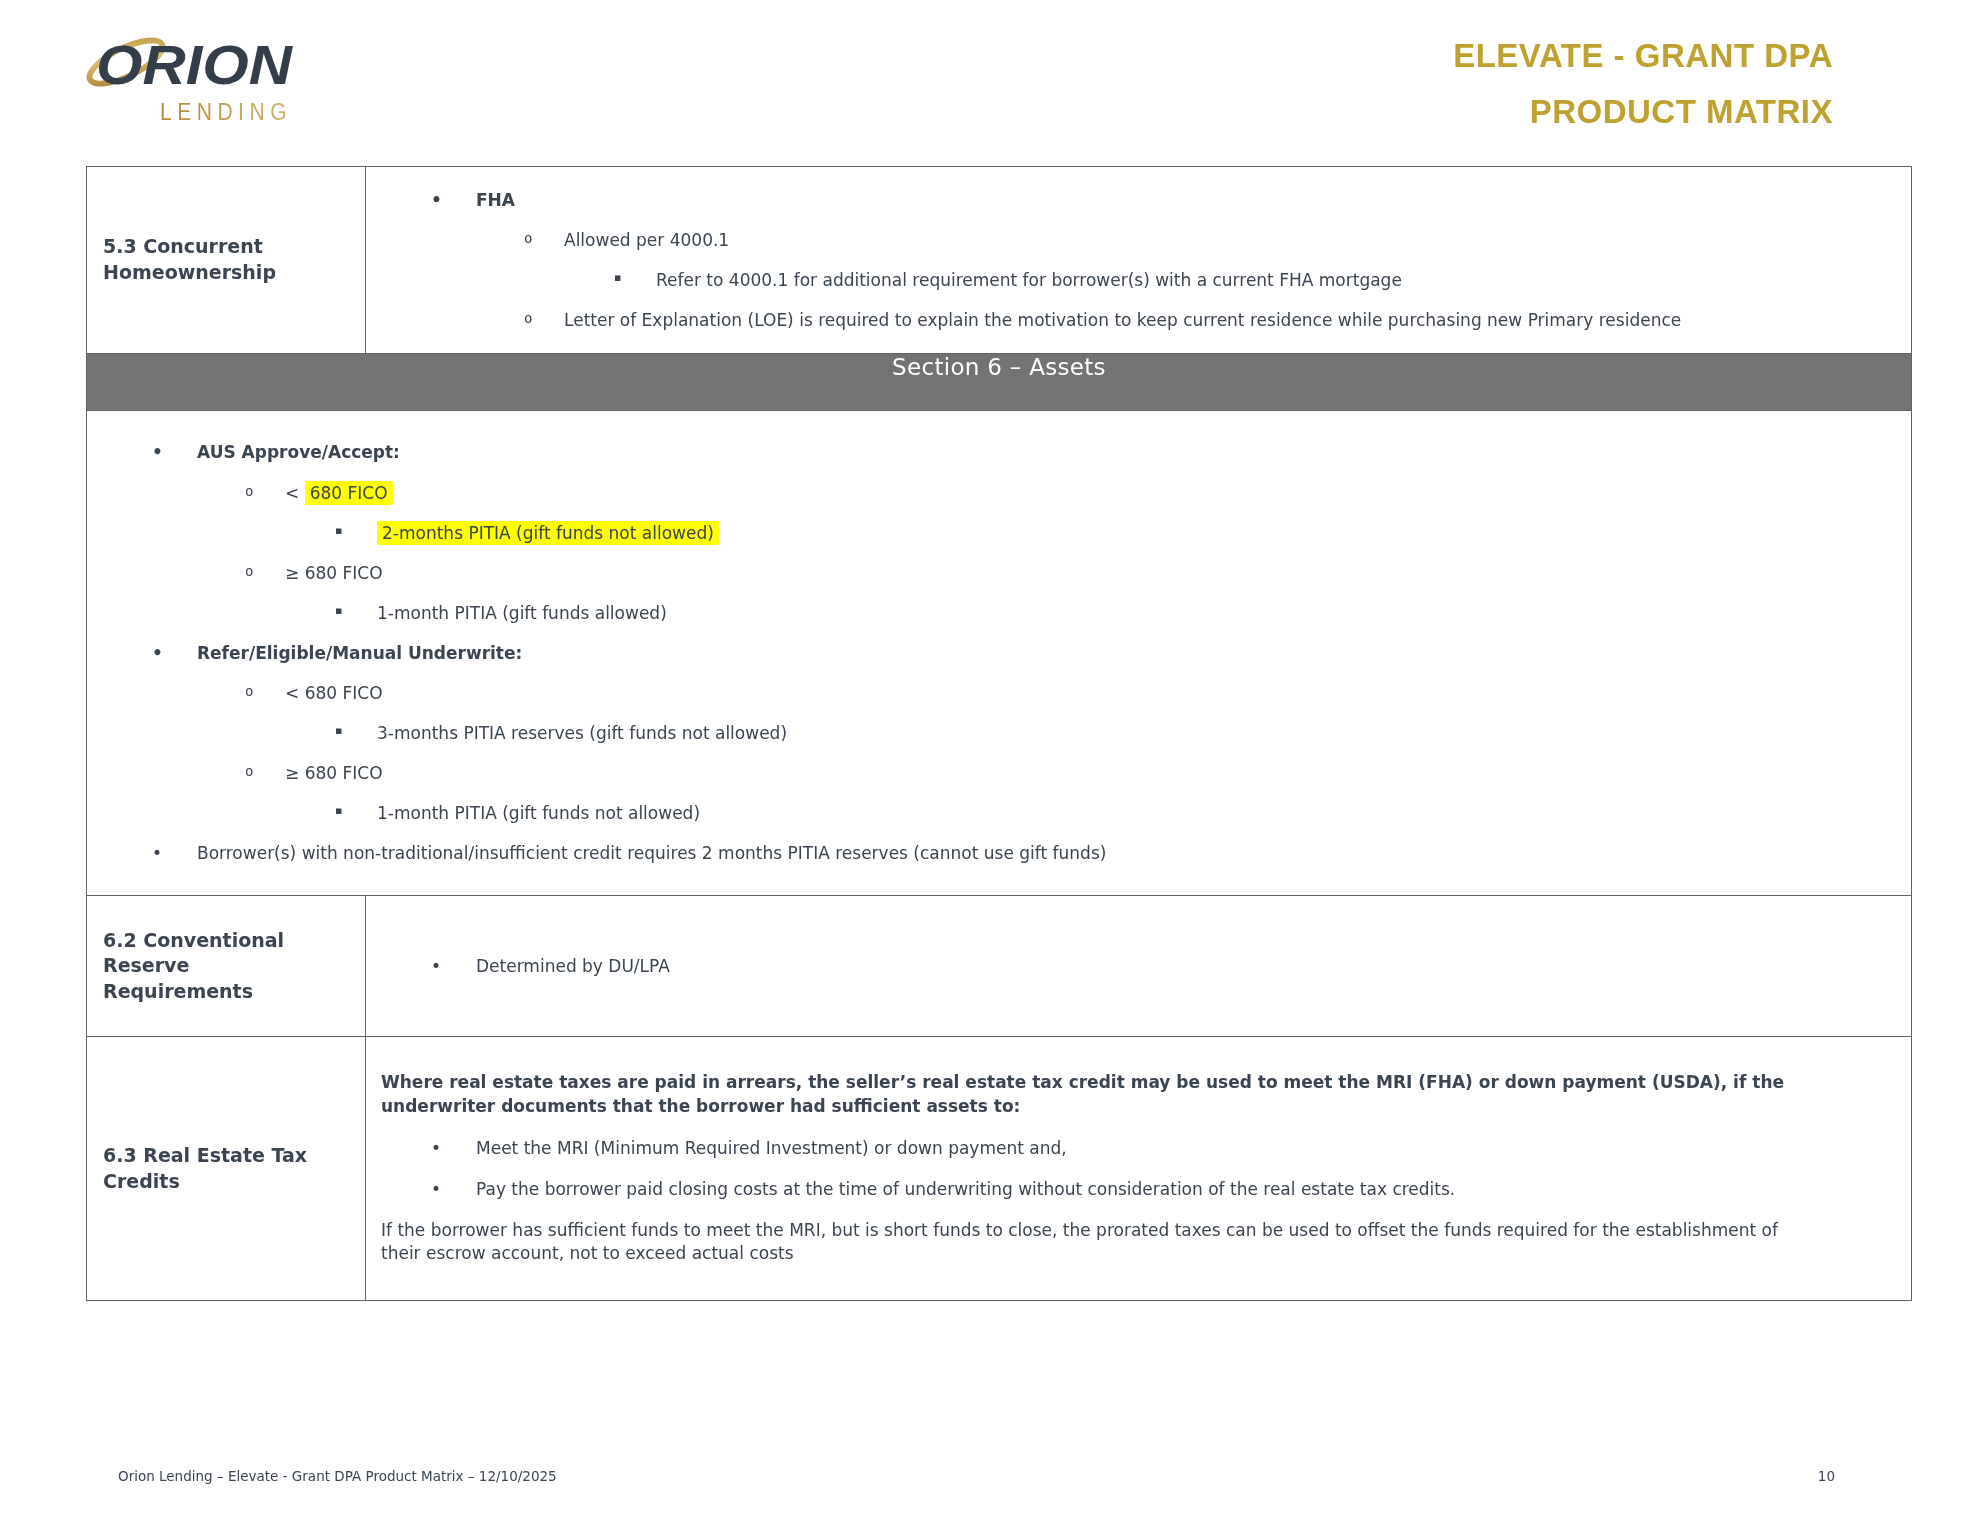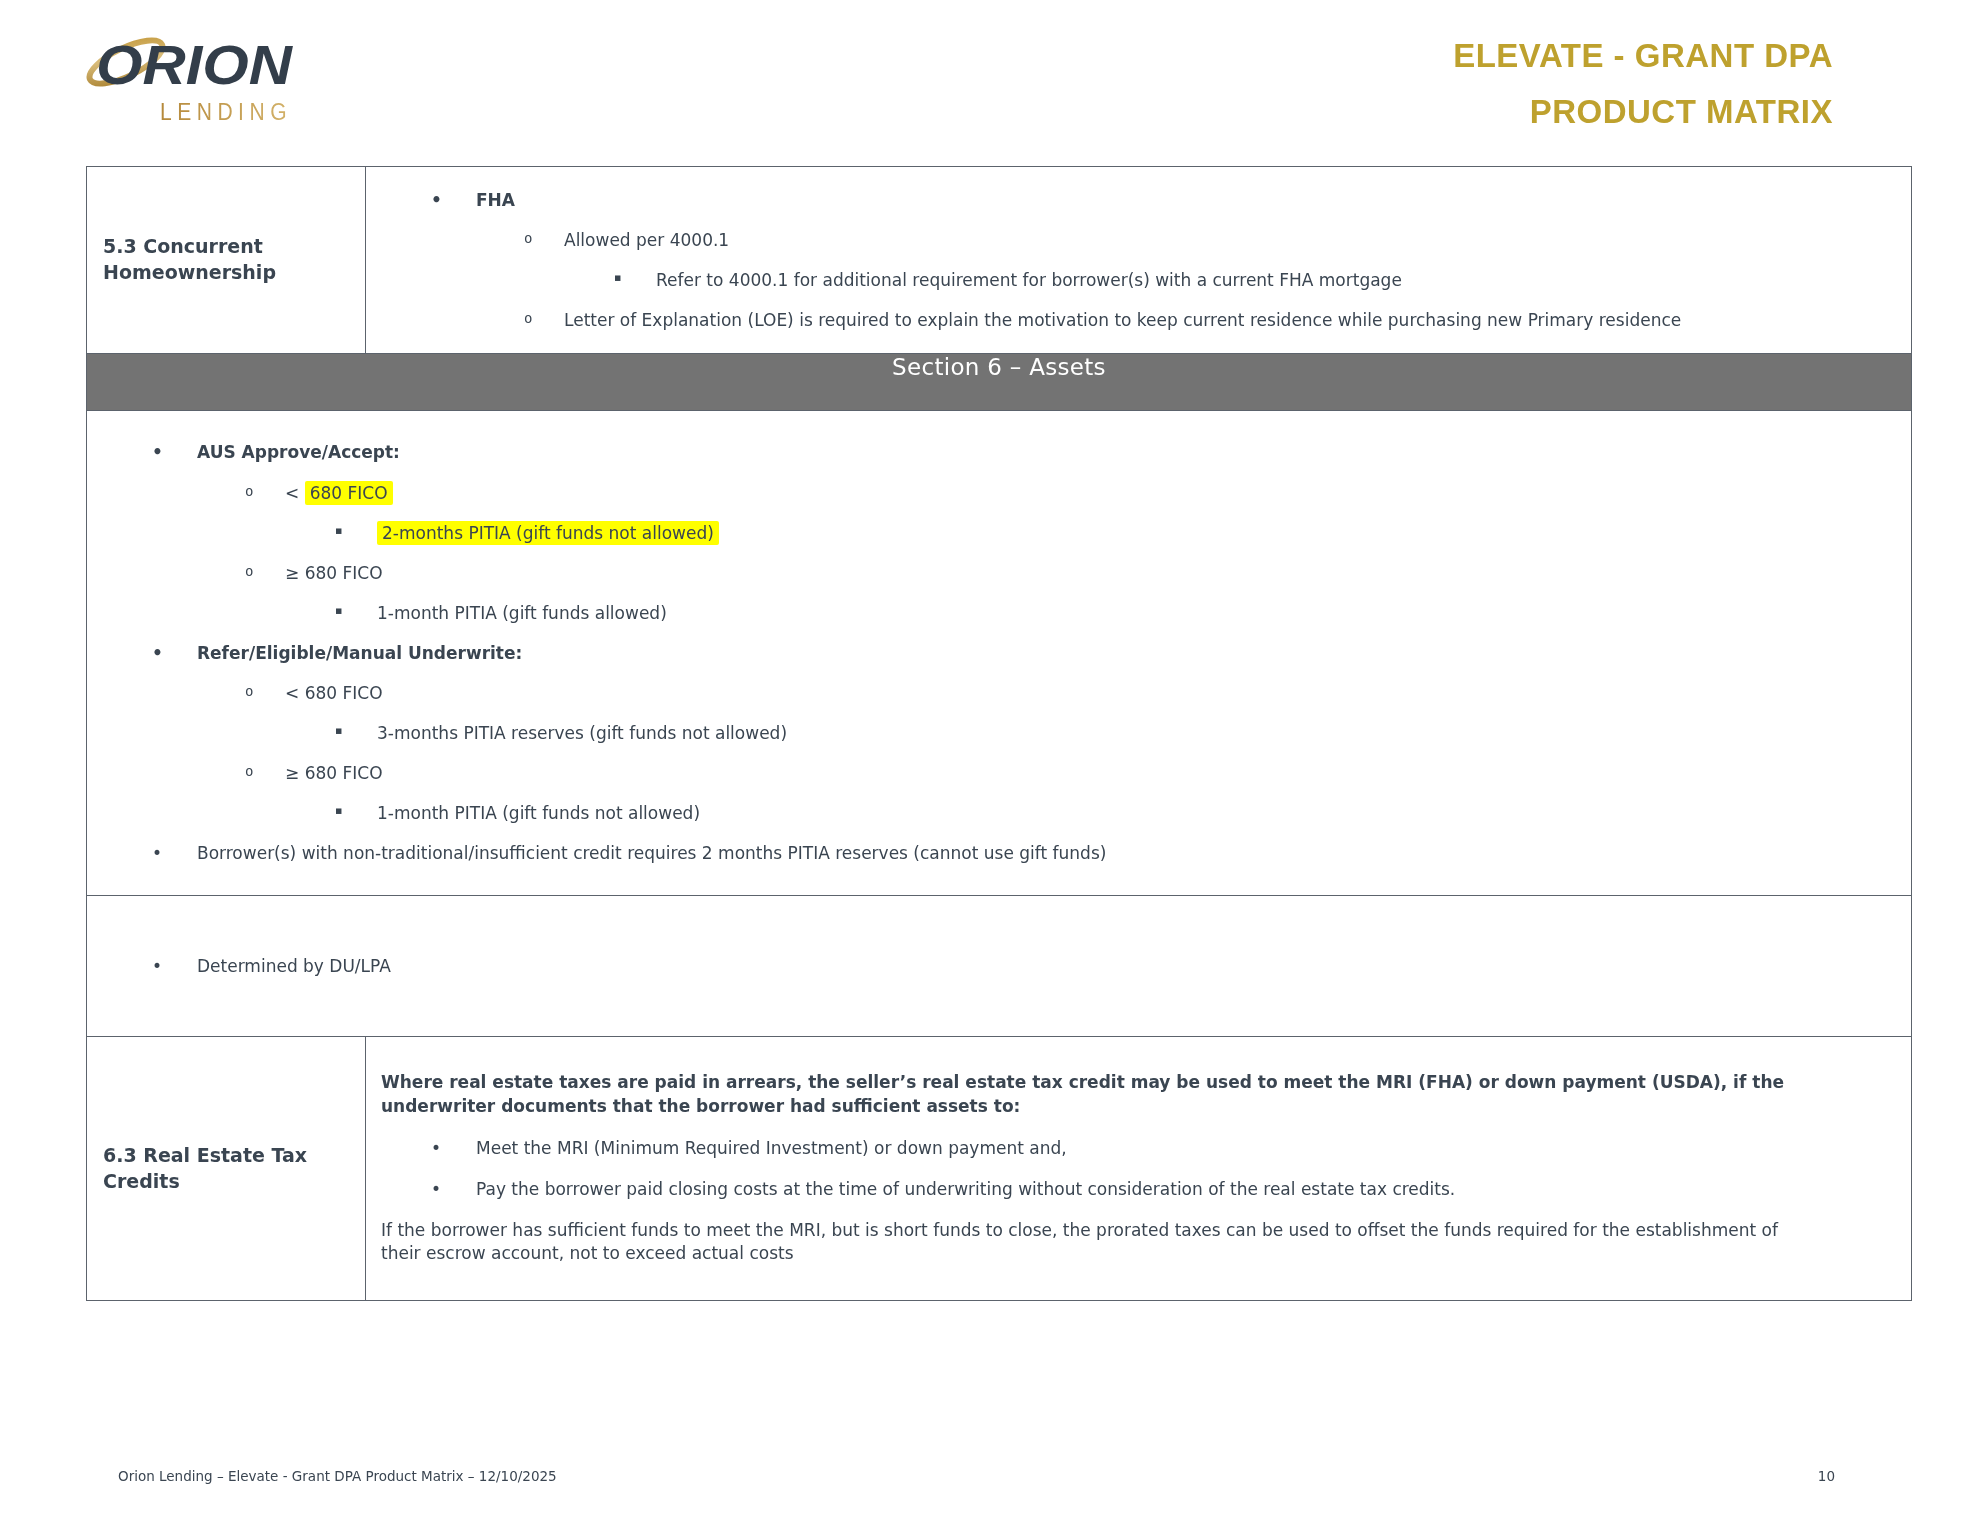--- a/index.html
+++ b/index.html
@@ -156,20 +156,23 @@
             <span class="marker">▪</span>
             <span><span>1-month PITIA (gift funds not allowed)</span></span>
           </div>
           <div class="item lv1">
             <span class="marker">•</span>
             <span><span>Borrower(s) with non-traditional/insufficient credit requires 2 months PITIA reserves (cannot use gift funds)</span></span>
           </div>
         </div>
       </div>
       <div class="trow h-r3">
+        <div class="label-cell">
+          <span>6.2 Conventional Reserve Requirements</span>
+        </div>
         <div class="content-cell">
           <div class="item lv1">
             <span class="marker">•</span>
             <span><span>Determined by DU/LPA</span></span>
           </div>
         </div>
       </div>
       <div class="trow h-r4">
         <div class="label-cell">
           <span>6.3 Real Estate Tax Credits</span>

